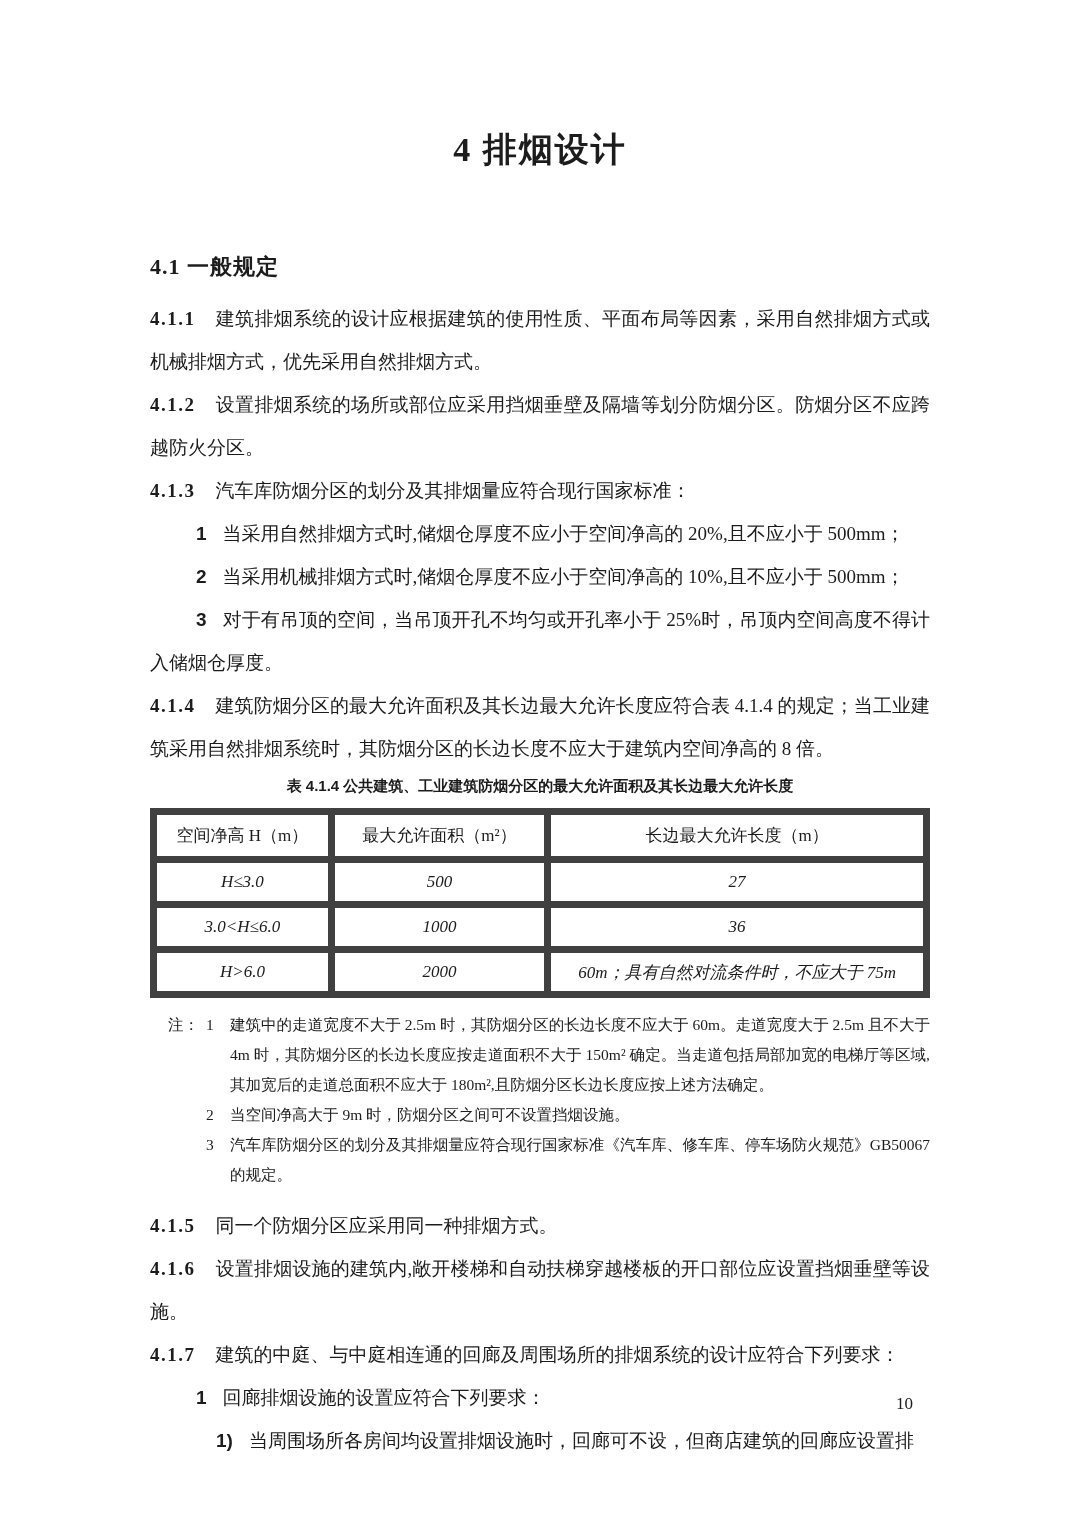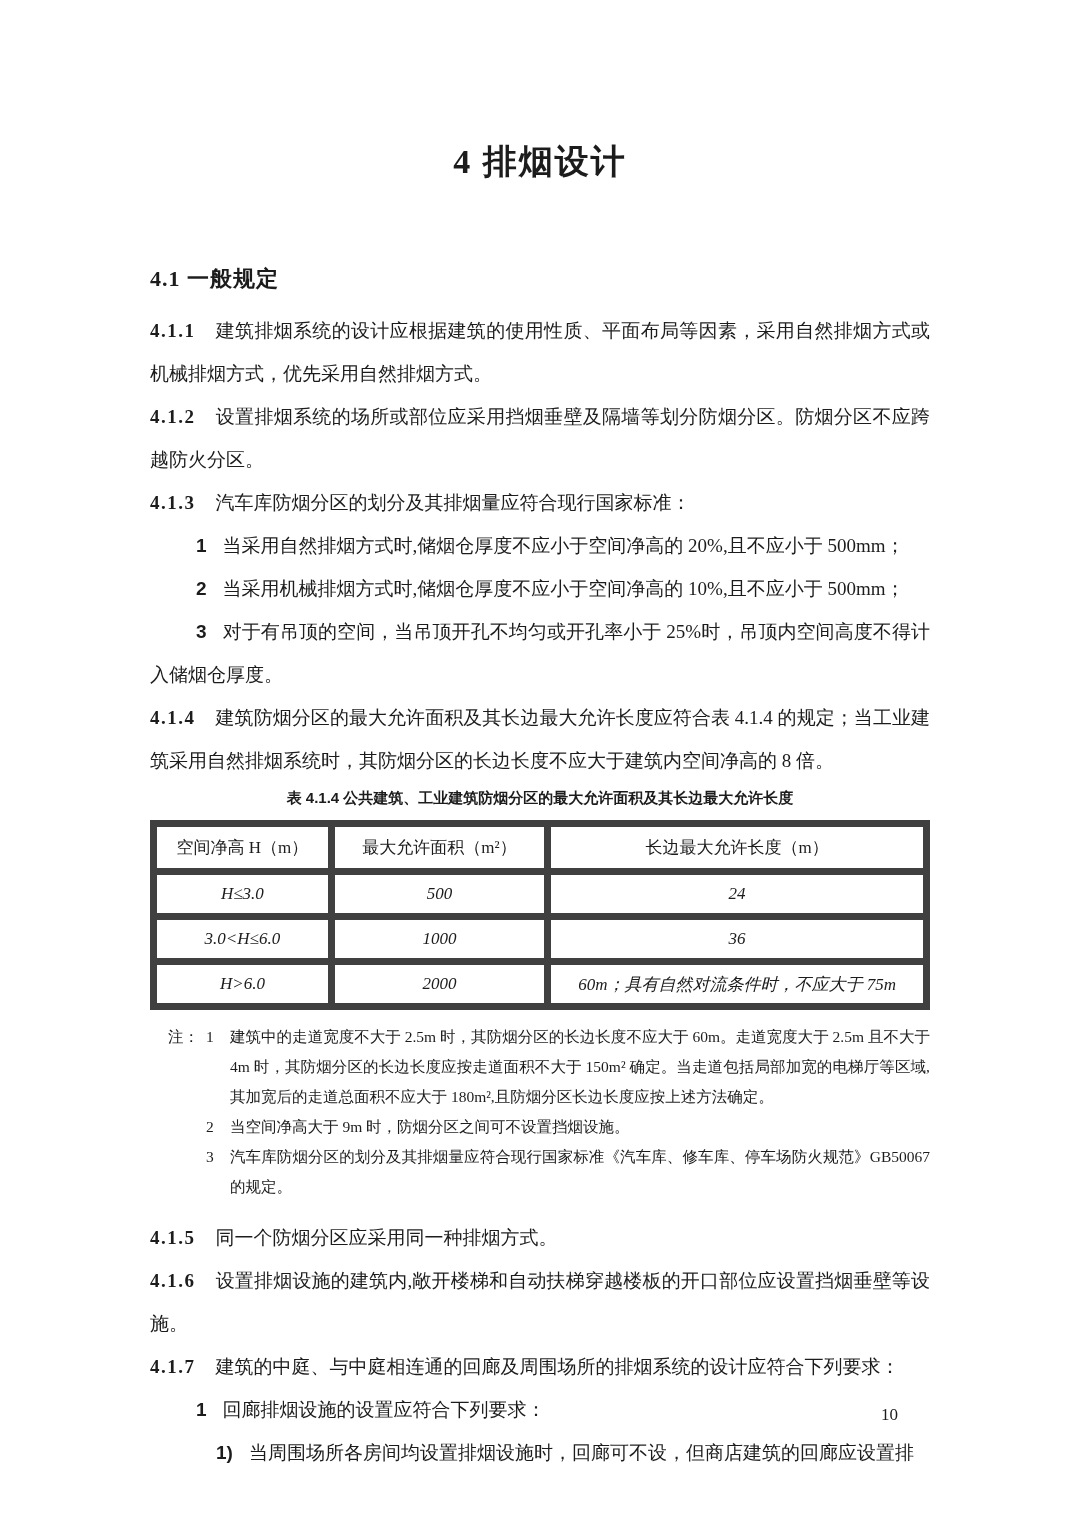--- a/index.html
+++ b/index.html
@@ -9,21 +9,21 @@
     width: 1080px;
     height: 1527px;
     background: #ffffff;
     color: #1c1c1c;
     font-family: "Liberation Serif", "DejaVu Serif", serif;
     overflow: hidden;
   }
   .content {
     position: absolute;
     left: 150px;
-    top: 12px;
+    top: 0;
     width: 780px;
   }
   h1.chapter {
     padding-top: 130px;
     text-align: center;
     font-size: 34px;
     font-weight: bold;
     line-height: 1.2;
     letter-spacing: 2px;
   }
@@ -89,23 +89,22 @@
     line-height: 30px;
   }
   .note { display: flex; }
   .note .nlabel { flex: none; width: 38px; }
   .note .nnum   { flex: none; width: 24px; }
   .note .ntext  { flex: 1; text-align: justify; text-align-last: left; }
   .resume-block { margin-top: 14px; }
   .pageno {
     position: absolute;
     top: 1394px;
-    right: 182px;
+    right: 167px;
     font-size: 17px;
-    margin-top: 11px;
   }
 </style>
 </head>
 <body>
 
 <div class="page">
   <div class="content">
 
     <h1 class="chapter">4 排烟设计</h1>
     <h2 class="section">4.1 一般规定</h2>
@@ -132,21 +131,21 @@
         <tr>
           <th>空间净高 H（m）</th>
           <th>最大允许面积（m²）</th>
           <th>长边最大允许长度（m）</th>
         </tr>
       </thead>
       <tbody>
         <tr>
           <td>H≤3.0</td>
           <td>500</td>
-          <td>24</td>
+          <td>27</td>
         </tr>
         <tr>
           <td>3.0&lt;H≤6.0</td>
           <td>1000</td>
           <td>36</td>
         </tr>
         <tr>
           <td>H&gt;6.0</td>
           <td>2000</td>
           <td>60m；具有自然对流条件时，不应大于 75m</td>

